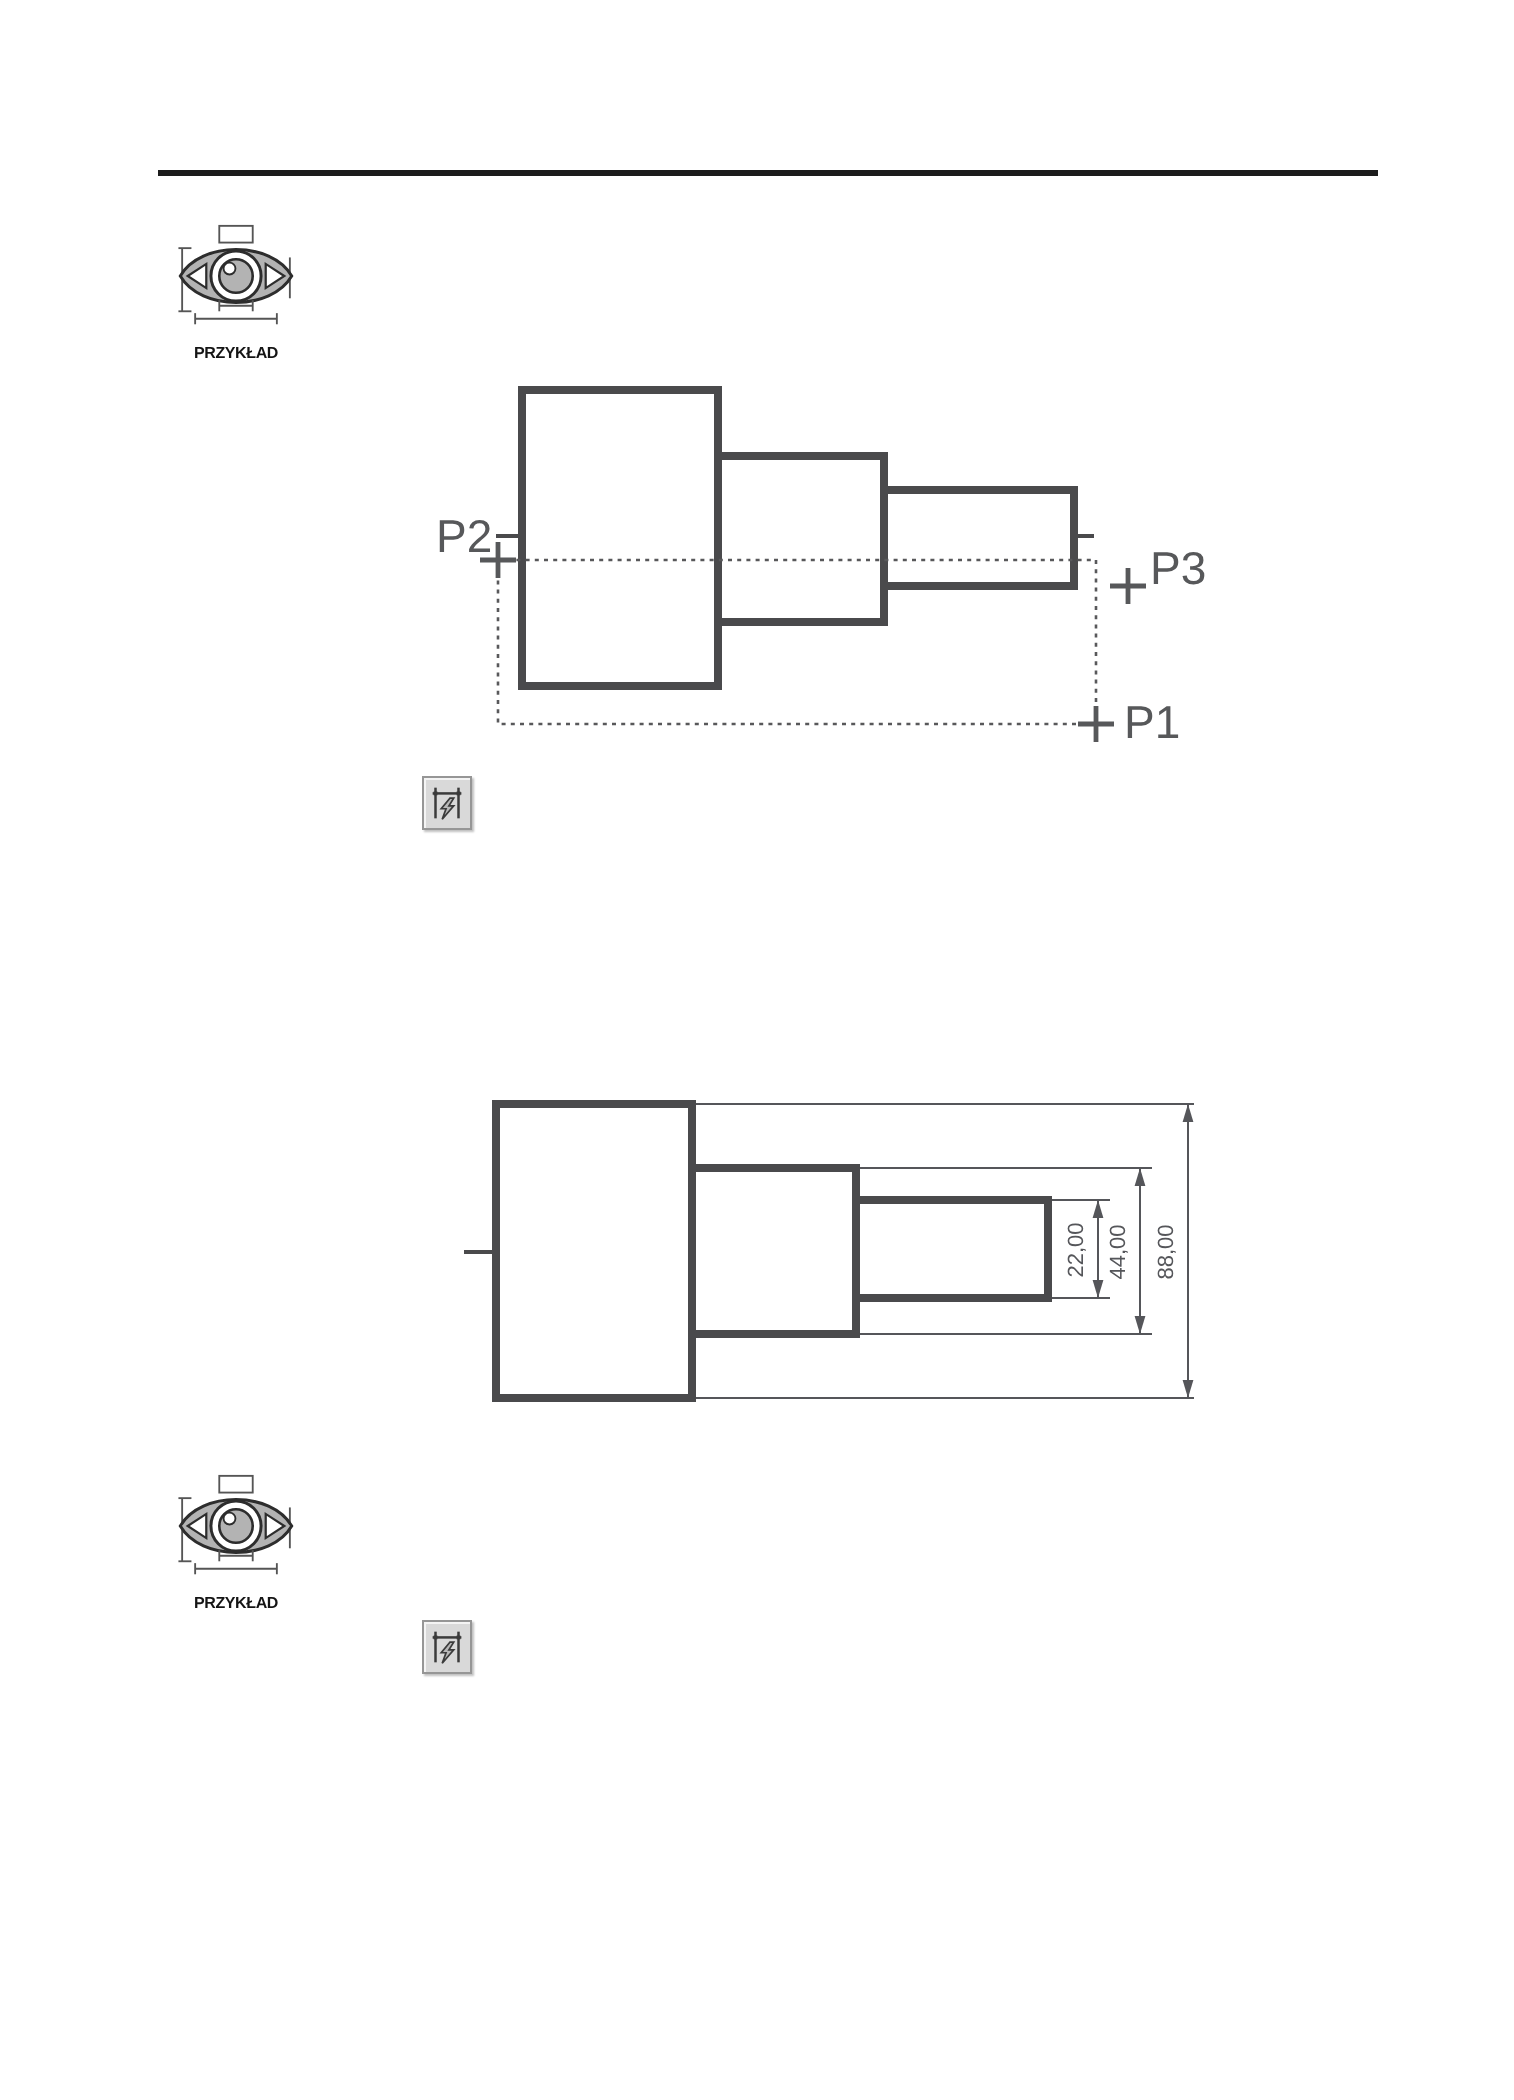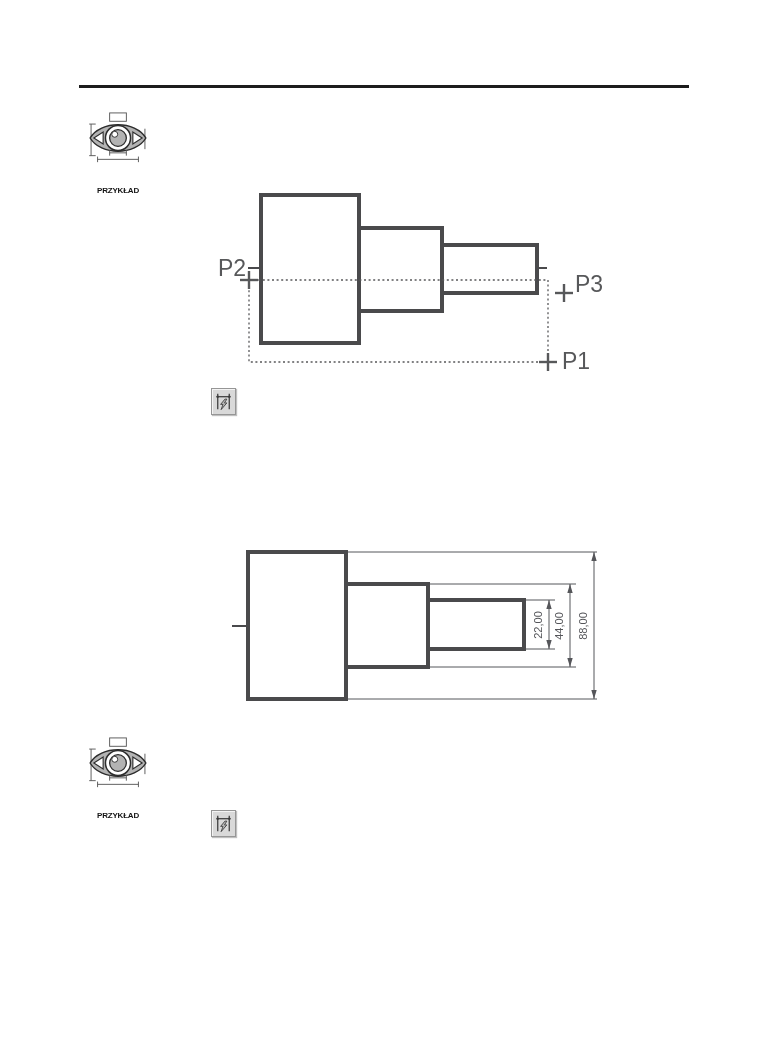--- a/index.html
+++ b/index.html
@@ -11,21 +11,21 @@
     overflow:hidden;
   }
   .top-rule{
     position:absolute;left:79px;top:85px;width:610px;height:3px;
     background:#1c1c1c;
   }
   .example-marker{
     position:absolute;width:72px;text-align:center;
   }
   .example-marker .example-label{
-    margin-top:18px;
+    margin-top:3px;
     font-size:8px;font-weight:bold;letter-spacing:-0.2px;color:#141414;
   }
   .marker-1{left:82px;top:112px;}
   .marker-2{left:82px;top:737px;}
   .drawing{position:absolute;}
   .drawing-1{left:210px;top:185px;}
   .drawing-2{left:225px;top:545px;}
   .tool-btn{
     position:absolute;width:25px;height:27px;
     background:#d9d9d9;border:1px solid #969696;

